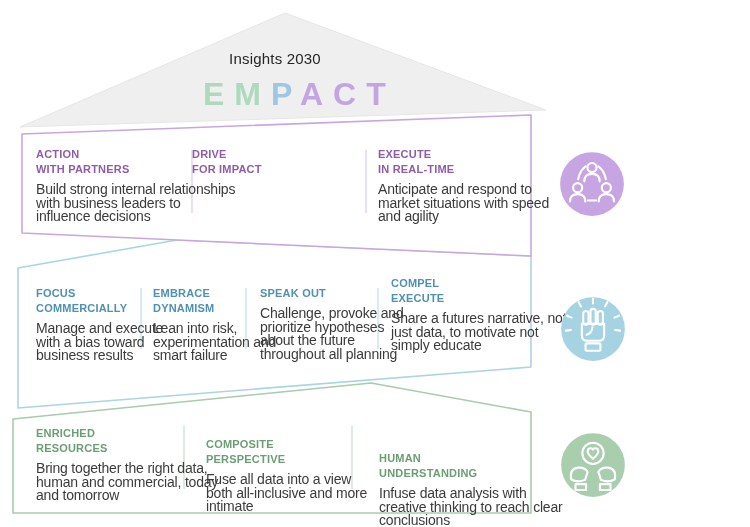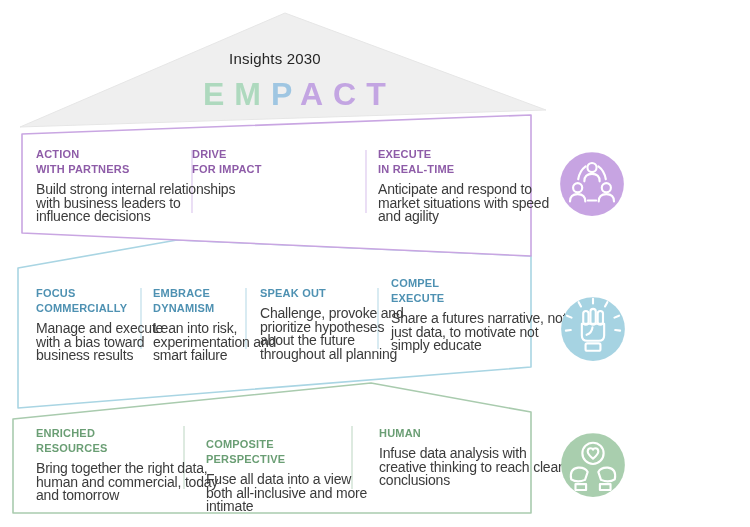--- a/index.html
+++ b/index.html
@@ -118,22 +118,23 @@
 human and commercial, today
 and tomorrow</div>
   </div>
   <div class="col s2" style="left:206px;top:437px">
     <div class="ct">COMPOSITE</div>
     <div class="ct">PERSPECTIVE</div>
     <div class="cb">Fuse all data into a view
 both all-inclusive and more
 intimate</div>
   </div>
-  <div class="col s2" style="left:379px;top:426px">
+  <div class="col s2" style="left:379px;top:451px">
     <div class="ct">HUMAN</div>
+    <div class="ct">UNDERSTANDING</div>
     <div class="cb">Infuse data analysis with
 creative thinking to reach clear
 conclusions</div>
   </div>
 
   <div class="legend leg0" style="left:558px;top:150px">
     <svg width="68" height="68" viewBox="0 0 64 64">
       <circle cx="32" cy="32" r="30" fill="#c7a4e2"></circle>
       <g stroke="#ffffff" stroke-width="2" fill="none" stroke-linecap="round">
         <circle cx="32" cy="16.5" r="4.3"></circle>

